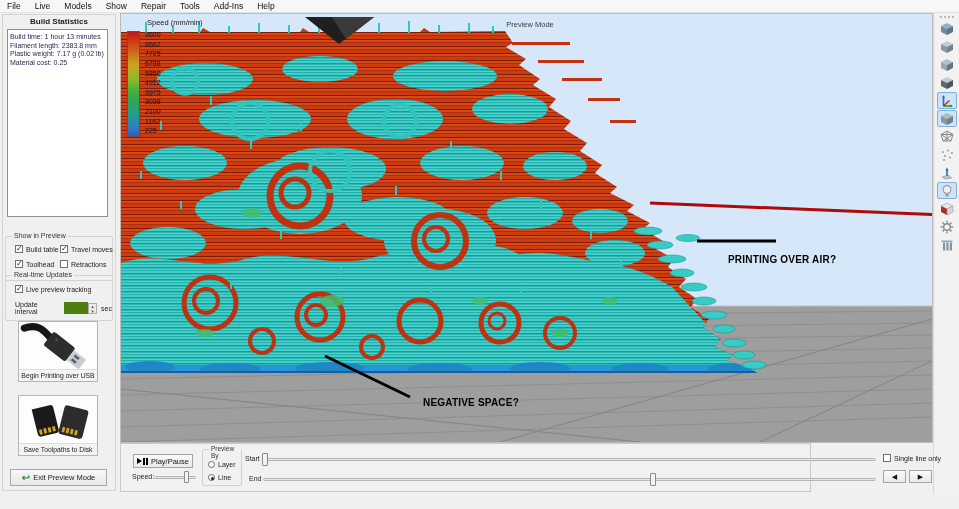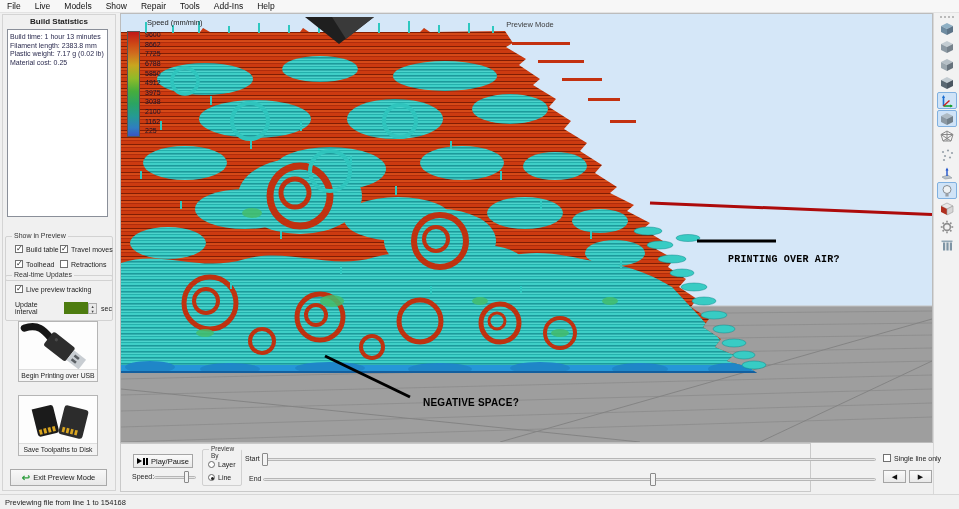--- a/index.html
+++ b/index.html
@@ -385,21 +385,21 @@
         <div>5850</div>
         <div>4912</div>
         <div>3975</div>
         <div>3038</div>
         <div>2100</div>
         <div>1162</div>
         <div>225</div>
       </div>
     </div>
 
-    <div class="annot" style="left:607px;top:240px;font-family:Liberation Mono, monospace;">PRINTING OVER AIR?</div>
+    <div class="annot" style="left:607px;top:240px;">PRINTING OVER AIR?</div>
     <div class="annot" style="left:296px;top:383px;padding-left:6px;">NEGATIVE SPACE?</div>
   </div>
 
   <div id="rtoolbar">
     <div class="grip"></div>
     <div class="tool">
       <svg width="14" height="14" viewBox="0 0 14 14">
           <polygon points="7,1 13,4 7,7 1,4" fill="#8fb0c4"></polygon>
           <polygon points="1,4 7,7 7,13 1,10" fill="#6e8ba0"></polygon>
           <polygon points="13,4 7,7 7,13 13,10" fill="#5c7488"></polygon>
@@ -544,16 +544,13 @@
       <span class="cb-label">Single line only</span>
     </div>
     <div class="btn nav-btn" style="left:762px;top:26px;">
         <span>◀</span>
       </div>
     <div class="btn nav-btn" style="left:788px;top:26px;">
         <span>▶</span>
       </div>
   </div>
 
-  <div id="statusbar">
-    <span>Previewing file from line 1 to 154168</span>
-  </div>
 </div>
 
 </body></html>

